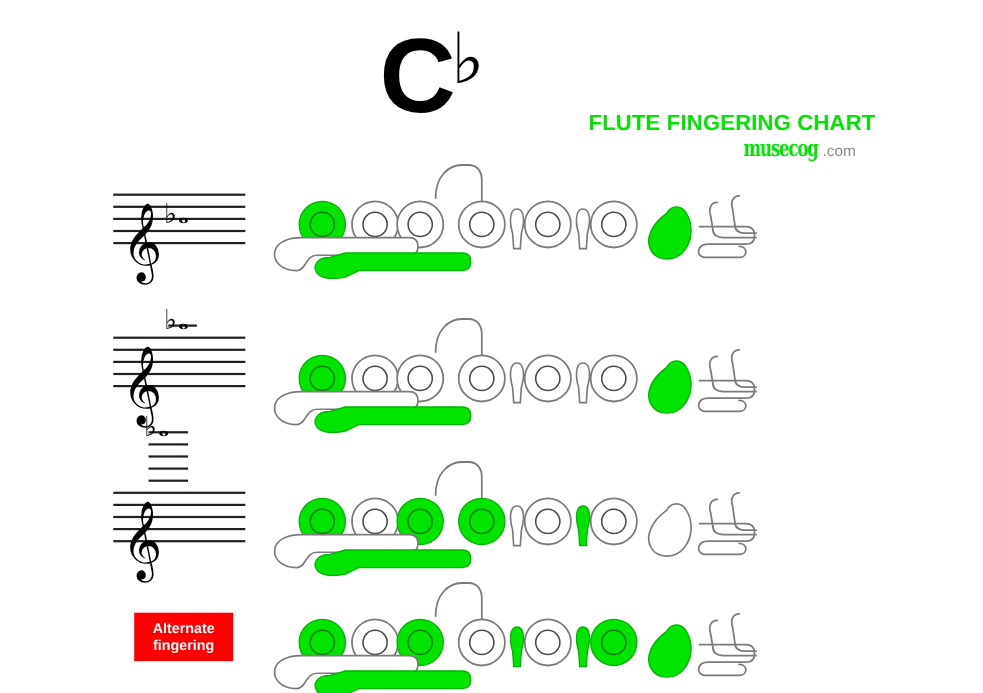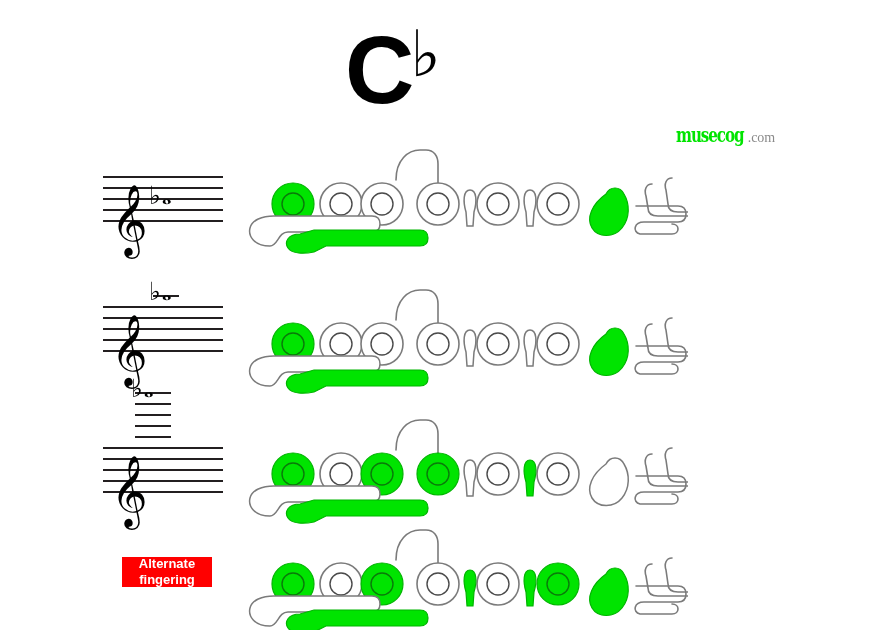--- a/index.html
+++ b/index.html
@@ -43,21 +43,21 @@
     position:absolute; left:676px; top:125px;
     white-space:nowrap; line-height:20px;
   }
   #brand .mark{
     font-family:"DejaVu Serif", serif;
     font-weight:bold; font-size:21px; color:#00e400;
     letter-spacing:-1.5px;
     transform:scaleX(.72); display:inline-block; transform-origin:left center;
   }
   #brand .tld{
-    font-family:Liberation Serif, serif;
+    font-family:Liberation Sans, sans-serif;
     font-size:14px; color:#8a8a8a; margin-left:-22px;
   }
 
   
   .staff{position:absolute;}
   .staff .line{position:absolute;left:0;height:1.6px;background:#231f20;width:120px;}
   .clef{
     position:absolute;
     font-family:"DejaVu Sans", sans-serif;
     font-size:62px; color:#000; line-height:0;
@@ -69,21 +69,21 @@
     font-size:25px;color:#000;vertical-align:middle;
   }
   .whole{
     font-family:"DejaVu Sans", sans-serif;
     font-size:25px;color:#000;vertical-align:middle;margin-left:1px;
   }
 
   
   #alt-badge{
     position:absolute;left:122px;top:557px;
-    width:90px;height:30px;background:#ff0000;color:#ffffff;
+    width:90px;height:44px;background:#ff0000;color:#ffffff;
     font-weight:bold;font-size:13px;line-height:16px;
     display:flex;flex-direction:column;align-items:center;justify-content:center;
     text-align:center;
   }
 
   
   .fingering{position:absolute;left:248px;width:440px;height:112px;}
   .fingering svg{display:block;width:440px;height:112px;}
   .k-open{fill:#ffffff;stroke:#7b7b7b;stroke-width:1.6;}
   .k-closed{fill:#00e400;stroke:#00b400;stroke-width:1.2;}
@@ -92,20 +92,21 @@
   .lever{fill:#ffffff;stroke:#7b7b7b;stroke-width:1.5;}
   .lever-on{fill:#00e400;stroke:#00b400;stroke-width:1.2;}
 </style>
 </head>
 <body>
 
 <div class="page">
 
   <div id="note-title"><span>C</span><span class="flat">♭</span></div>
 
+  <div id="chart-heading">FLUTE FINGERING CHART</div>
 
 
   <div id="brand"><span class="mark">musecog</span><span class="tld">.com</span></div>
 
   <div class="staff" style="left:103px;top:176px;width:120px;height:50px;">
     <div class="line" style="top:0px;"></div>
     <div class="line" style="top:11px;"></div>
     <div class="line" style="top:22px;"></div>
     <div class="line" style="top:33px;"></div>
     <div class="line" style="top:44px;"></div>

